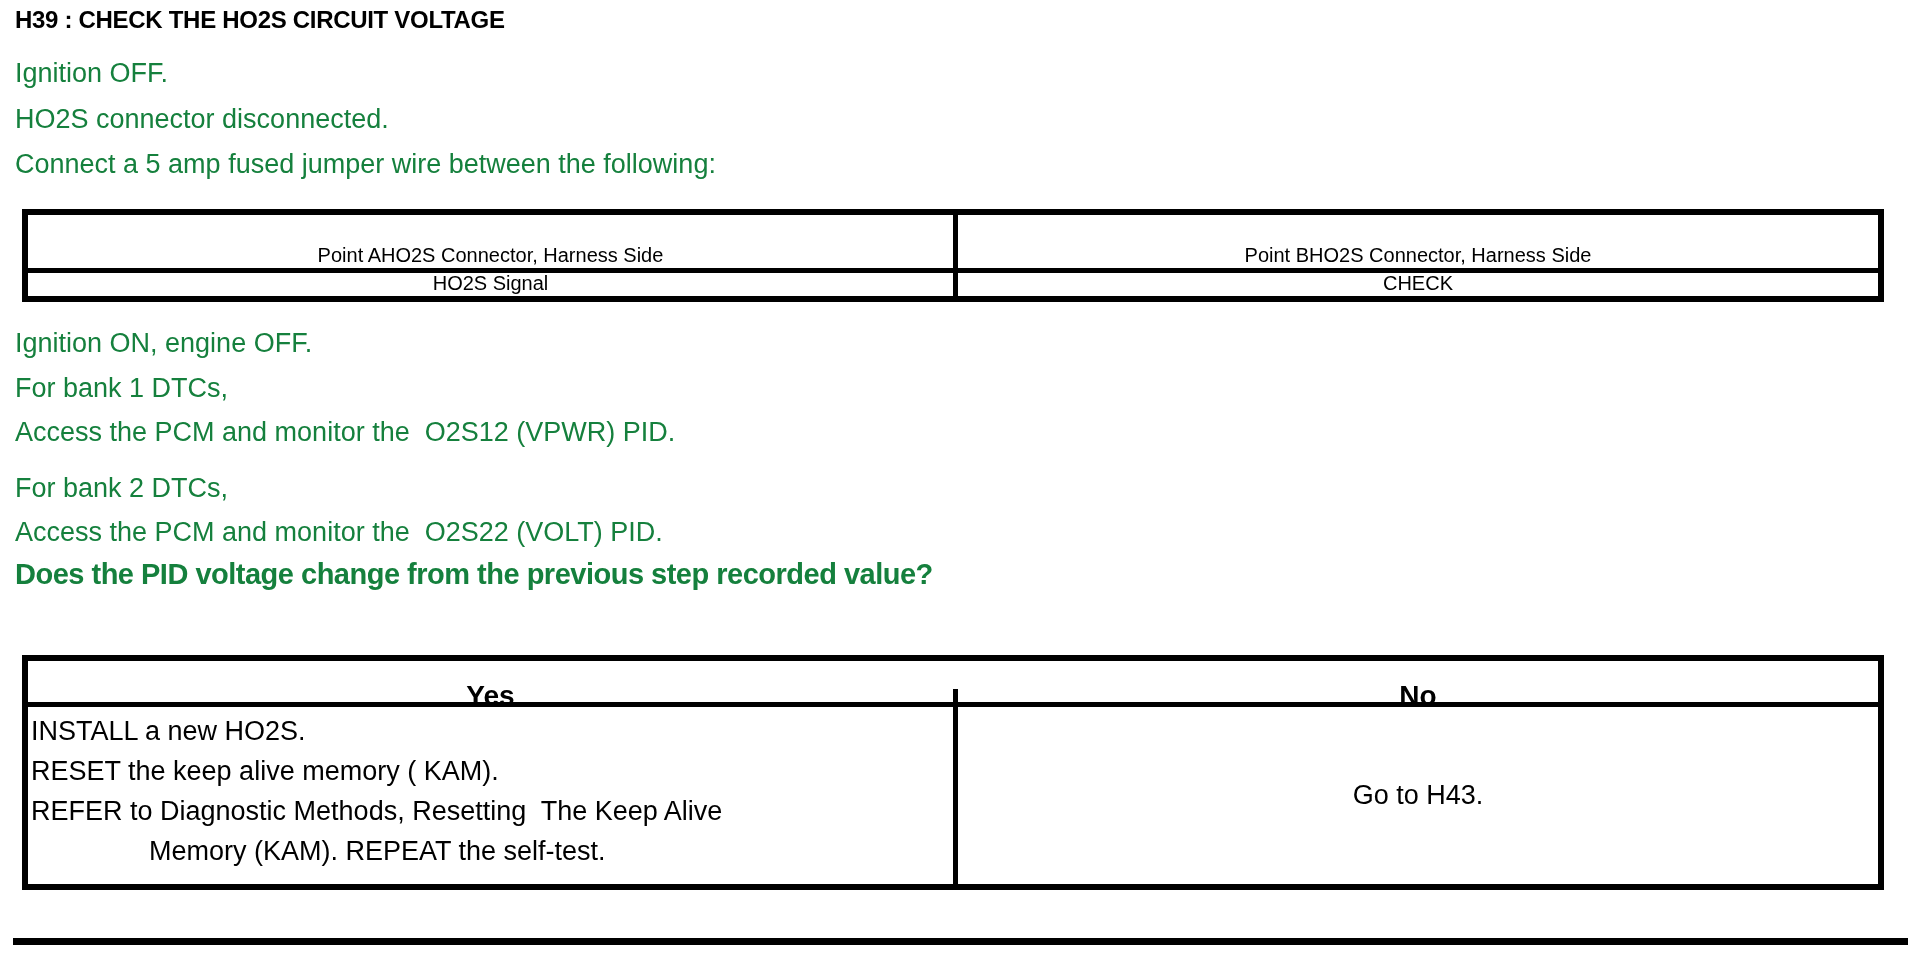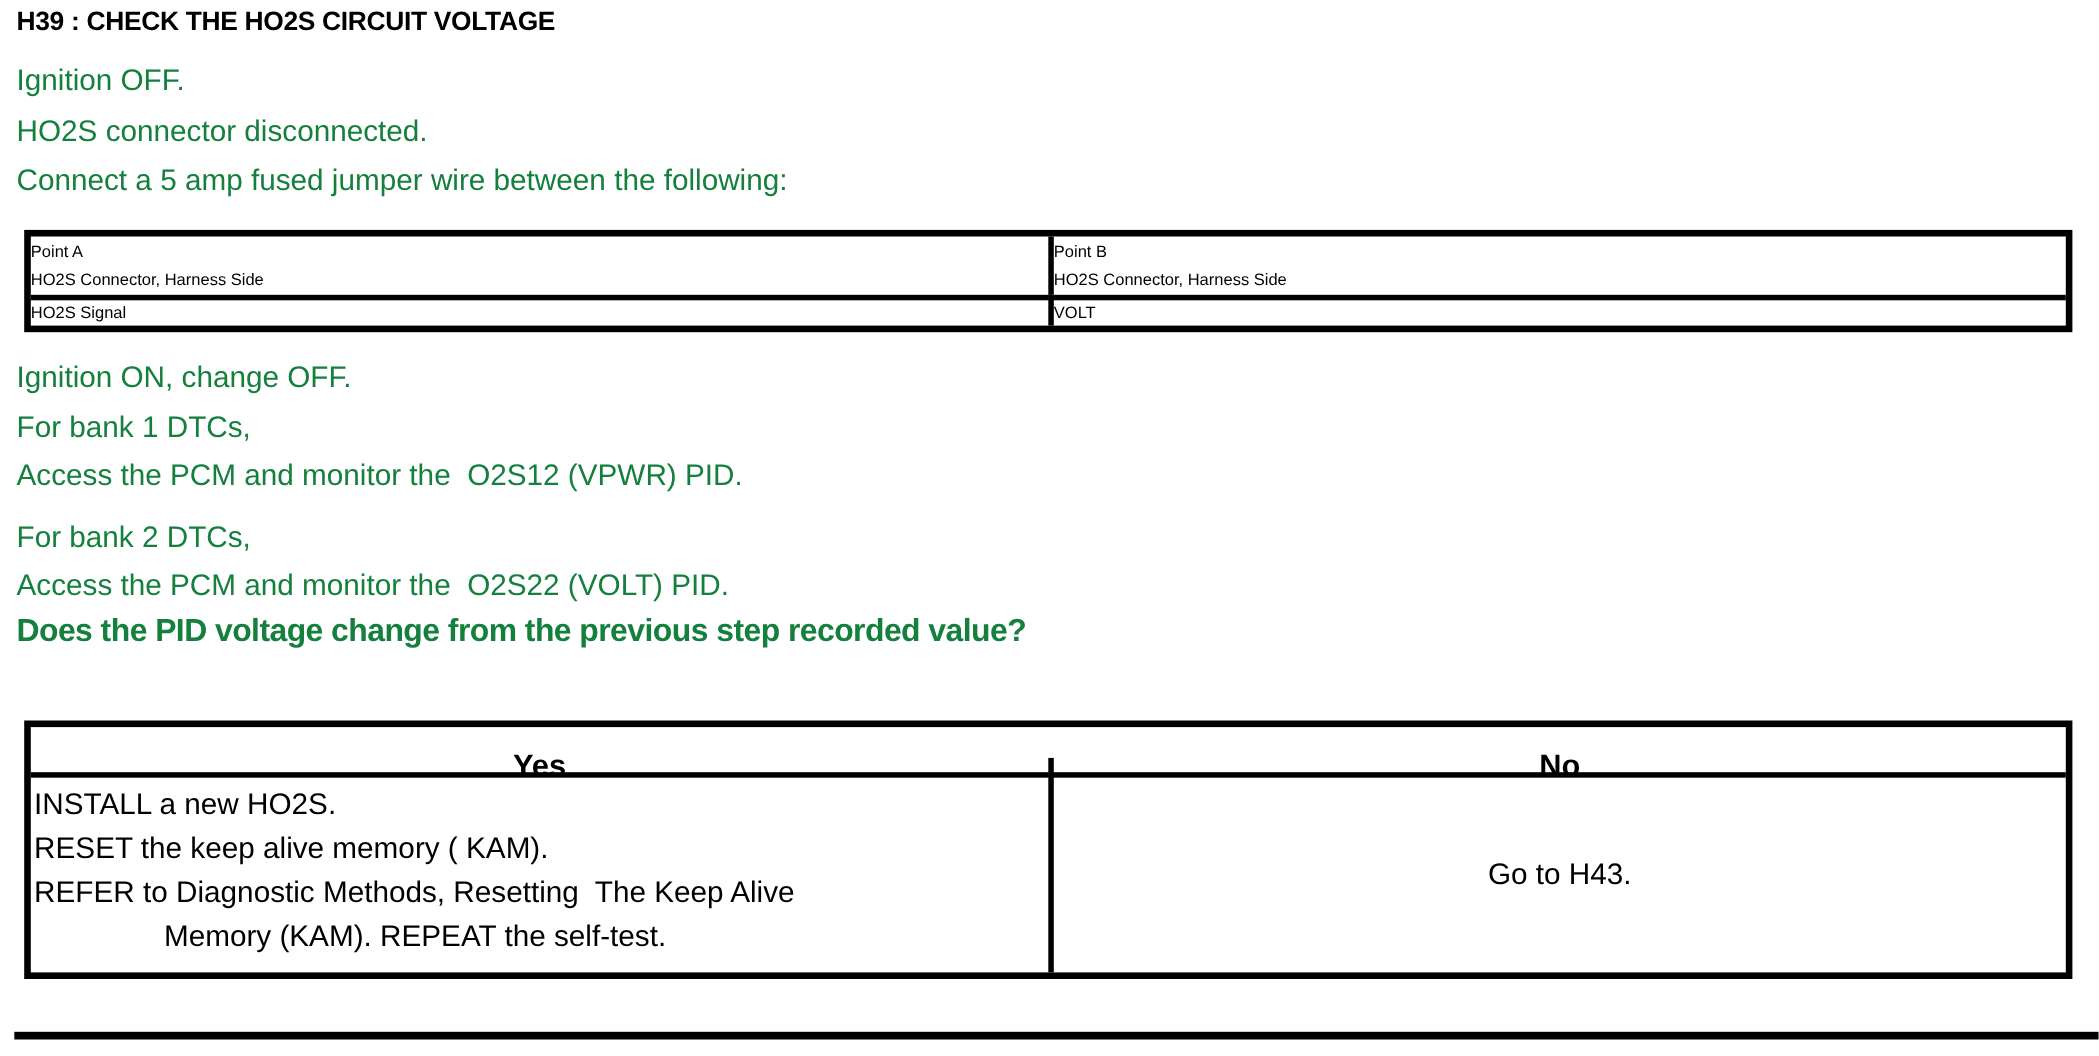--- a/index.html
+++ b/index.html
@@ -46,24 +46,24 @@
     top: 209px;
     width: 1850px;
     height: 81px;
     border: 6px solid #000000;
     display: grid;
     grid-template-columns: 1fr 1fr;
     grid-template-rows: 53px 1fr;
   }
   .jumper-table .cell {
     display: flex;
-    flex-direction: column;
-    align-items: flex-start;
+    flex-direction: row;
+    align-items: flex-end;
     justify-content: center;
-    font-size: 15px;
+    font-size: 20px;
     line-height: 25px;
     white-space: pre;
     overflow: hidden;
   }
   .jumper-table .col-b { border-left: 5px solid #000000; }
   .jumper-table .row-value { border-top: 5px solid #000000; }
   
   .decision-table {
     position: absolute;
     left: 22px;
@@ -127,25 +127,25 @@
       <span>HO2S Connector, Harness Side</span>
     </div>
     <div class="cell col-b row-header">
       <span>Point B</span>
       <span>HO2S Connector, Harness Side</span>
     </div>
     <div class="cell col-a row-value">
       <span>HO2S Signal</span>
     </div>
     <div class="cell col-b row-value">
-      <span>VOLT</span>
+      <span>CHECK</span>
     </div>
   </div>
 
-  <div class="line" style="top:327px">Ignition ON, change OFF.</div>
+  <div class="line" style="top:327px">Ignition ON, engine OFF.</div>
   <div class="line" style="top:372px">For bank 1 DTCs,</div>
   <div class="line" style="top:416px">Access the PCM and monitor the  O2S12 (VPWR) PID.</div>
   <div class="line" style="top:472px">For bank 2 DTCs,</div>
   <div class="line" style="top:516px">Access the PCM and monitor the  O2S22 (VOLT) PID.</div>
 
   <div class="line question" style="top:558px">Does the PID voltage change from the previous step recorded value?</div>
 
   <div class="decision-table">
     <div class="hcell col-yes">
       <span>Yes</span>

